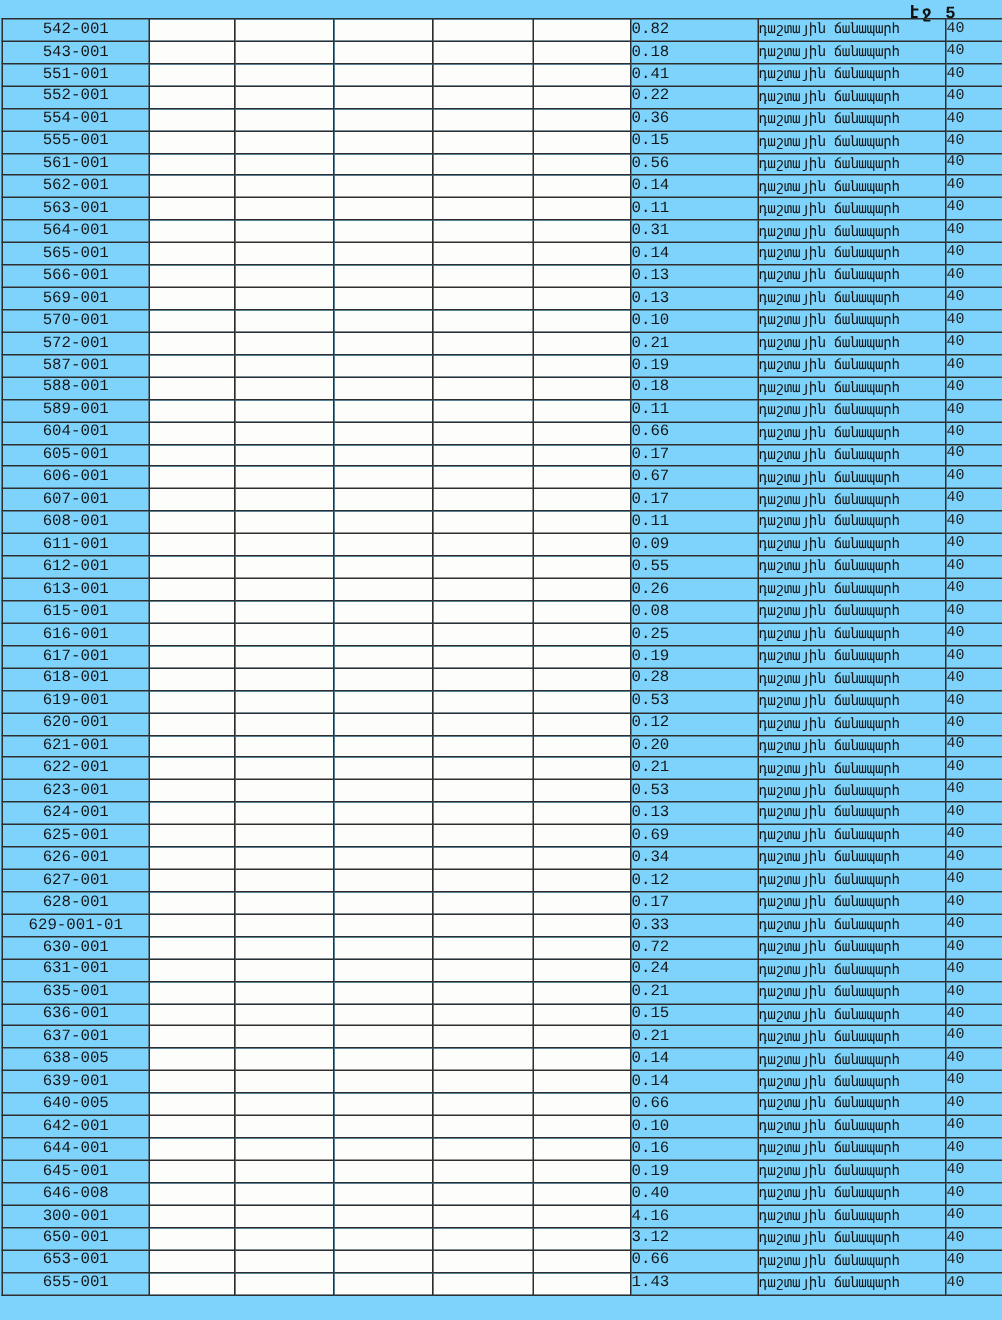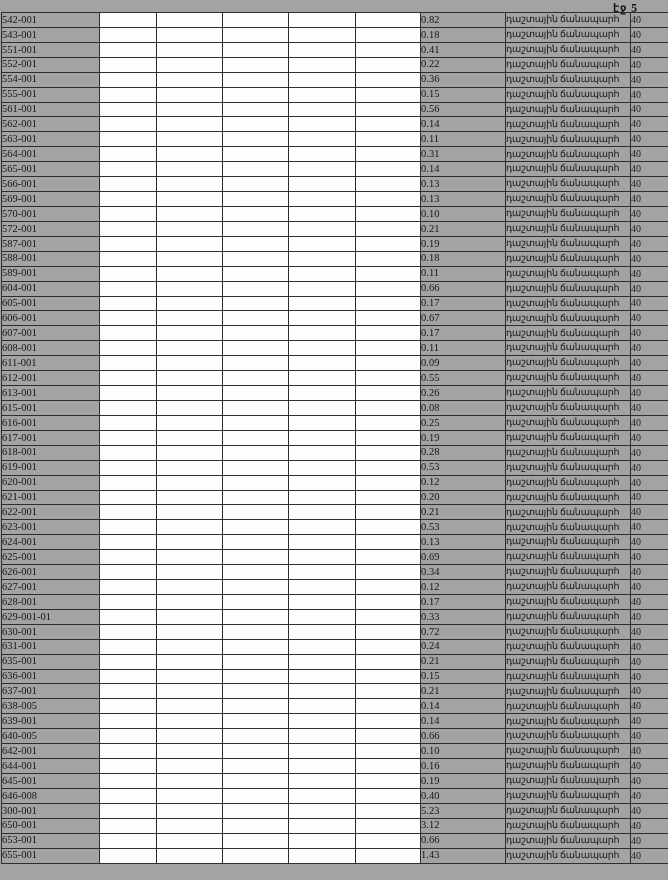--- a/index.html
+++ b/index.html
@@ -4,23 +4,23 @@
 <style>
   html, body {
     margin: 0;
     padding: 0;
     background: #ffffff;
   }
   .page {
     position: relative;
     width: 668px;
     height: 880px;
-    background: #a3a3a3;
+    background: #7dd3fc;
     overflow: hidden;
-    font-family: Liberation Serif, serif;
+    font-family: Liberation Mono, monospace;
     color: #151515;
   }
   .page-label {
     position: absolute;
     top: 1px;
     right: 30px;
     font-size: 11.5px;
     font-weight: bold;
     letter-spacing: 1px;
     color: #111;
@@ -38,20 +38,21 @@
     height: 13.93px;
     padding: 0;
     overflow: hidden;
     white-space: nowrap;
     vertical-align: middle;
     line-height: 1;
   }
   td.col-code {
     padding-left: 7px;
     font-size: 10.5px;
+    text-align: center;
   }
   td.col-empty {
     background: #fdfdfc;
   }
   td.col-area {
     text-align: left;
     font-size: 10.5px;
   }
   td.col-type {
     padding-left: 4px;
@@ -667,21 +668,21 @@
           <td class="col-type">դաշտային ճանապարհ</td>
           <td class="col-edge">40</td>
         </tr>
         <tr>
           <td class="col-code">300-001</td>
           <td class="col-empty"></td>
           <td class="col-empty"></td>
           <td class="col-empty"></td>
           <td class="col-empty"></td>
           <td class="col-empty"></td>
-          <td class="col-area">5.23</td>
+          <td class="col-area">4.16</td>
           <td class="col-type">դաշտային ճանապարհ</td>
           <td class="col-edge">40</td>
         </tr>
         <tr>
           <td class="col-code">650-001</td>
           <td class="col-empty"></td>
           <td class="col-empty"></td>
           <td class="col-empty"></td>
           <td class="col-empty"></td>
           <td class="col-empty"></td>

